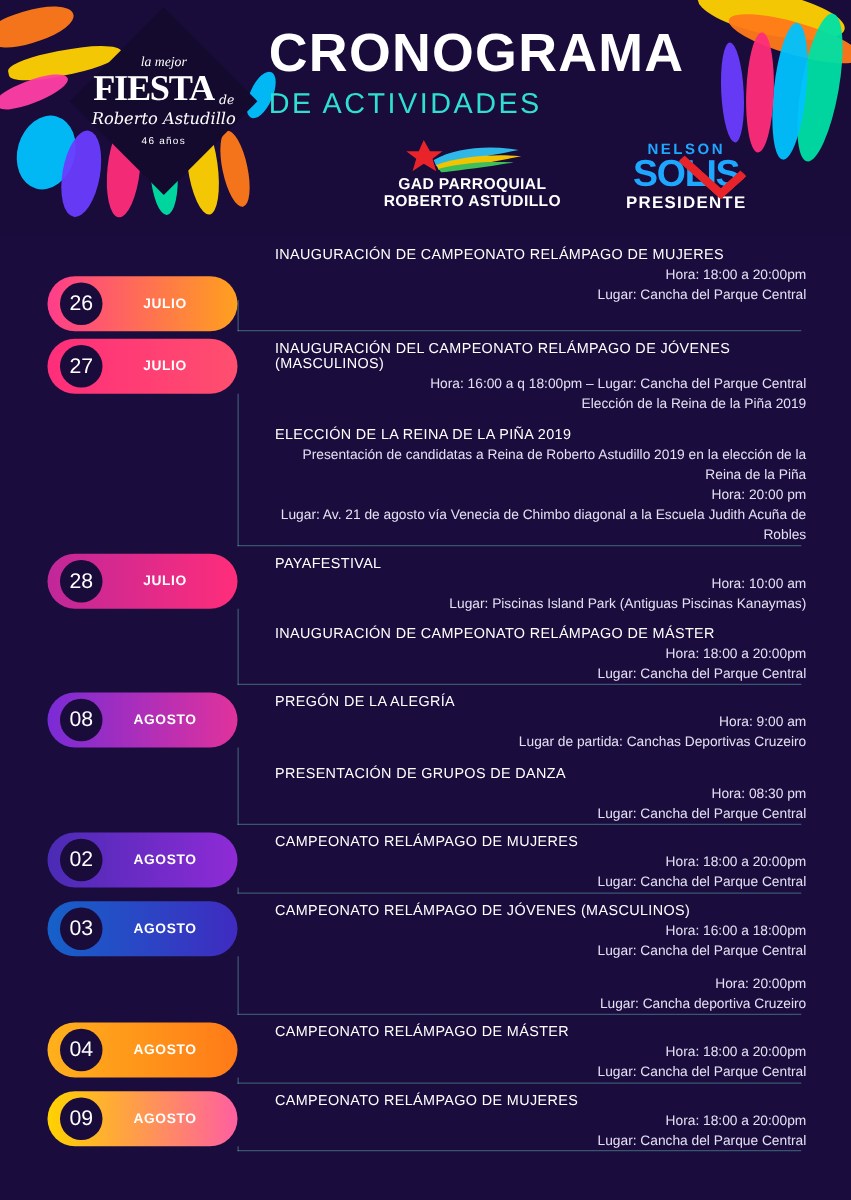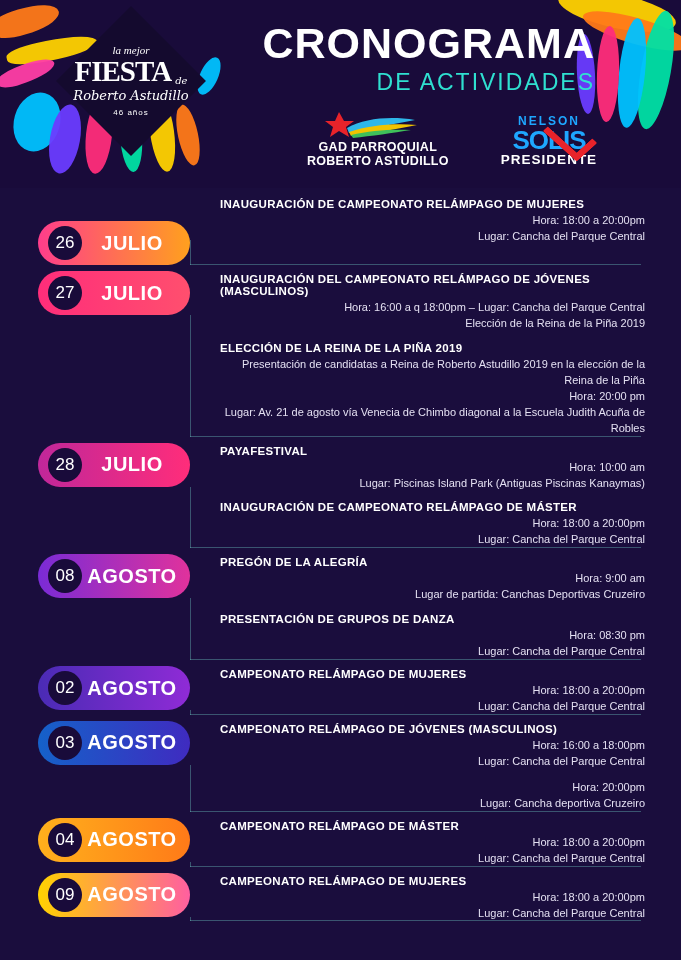--- a/index.html
+++ b/index.html
@@ -70,21 +70,21 @@
   .dm-fiesta { font-family: "Liberation Serif", serif; font-weight: bold; font-size: 29px; letter-spacing: -1px; color:#fff; }
   .dm-de { font-family:"DejaVu Serif", serif; font-style: italic; font-size: 10px; color:#fff; margin-left:4px;}
   .dm-row { display:flex; align-items:flex-end; }
   .dm-ra { font-family: "DejaVu Serif", serif; font-style: italic; font-size: 13px; color: #fff; margin-top: 3px;}
   .dm-anos { font-size: 8px; letter-spacing: 1px; color:#fff; margin-top:7px;}
 
   .title-block {
     position: absolute;
     left: 215px; top: 22px;
     width: 380px;
-    text-align: right;
+    text-align: left;
   }
   .title-main {
     font-family: "Liberation Sans", sans-serif;
     font-weight: bold;
     font-size: 43px;
     letter-spacing: 1px;
     color: #ffffff;
     line-height: 1;
   }
   .title-sub {
@@ -109,21 +109,21 @@
   .gad-text {
     font-family: "Liberation Sans", sans-serif;
     font-weight: bold;
     font-size: 12.5px;
     color: #fff;
     line-height: 1.15;
     letter-spacing: .3px;
   }
   .logo-nelson { text-align: center; line-height: 1; }
   .nl-top { font-size: 12px; font-weight: bold; letter-spacing: 2px; color:#1ea7ff;}
-  .nl-mid { font-size: 26px; font-weight: bold; letter-spacing: -1px; color:#1ea7ff; position: relative;}
+  .nl-mid { font-size: 30px; font-weight: bold; letter-spacing: -1px; color:#1ea7ff; position: relative;}
   .nl-bot { font-size: 13.5px; font-weight: bold; letter-spacing: 1px; color:#fff;}
   .nl-check {
     position: absolute; left: 46px; top: -4px;
     width: 46px; height: 28px;
     border-right: 7px solid #e8232a;
     border-bottom: 7px solid #e8232a;
     transform: rotate(42deg) skewX(-6deg);
     border-radius: 2px;
     pointer-events: none;
   }
@@ -156,37 +156,37 @@
     border-radius: 50%;
     background: #190b3a;
     display: flex; align-items: center; justify-content: center;
     font-size: 17px;
     color: #fff;
     flex: 0 0 auto;
   }
   .monthtxt {
     flex: 1;
     text-align: center;
-    font-size: 20px;
+    font-size: 11px;
     font-weight: bold;
     letter-spacing: .5px;
     color: #ffffff;
     padding-right: 8px;
   }
   .events {
     flex: 1;
     padding-left: 30px;
     padding-top: 2px;
     padding-right: 36px;
   }
   .event { margin-bottom: 10px; }
   .event:last-child { margin-bottom: 0; }
   .ev-title {
     font-size: 11.5px;
-    font-weight: bold;
+    font-weight: normal;
     letter-spacing: .3px;
     color: #ffffff;
     margin-bottom: 3px;
   }
   .ev-line {
     font-size: 11px;
     color: #e4e0f2;
     line-height: 1.45;
     text-align: right;
   }

